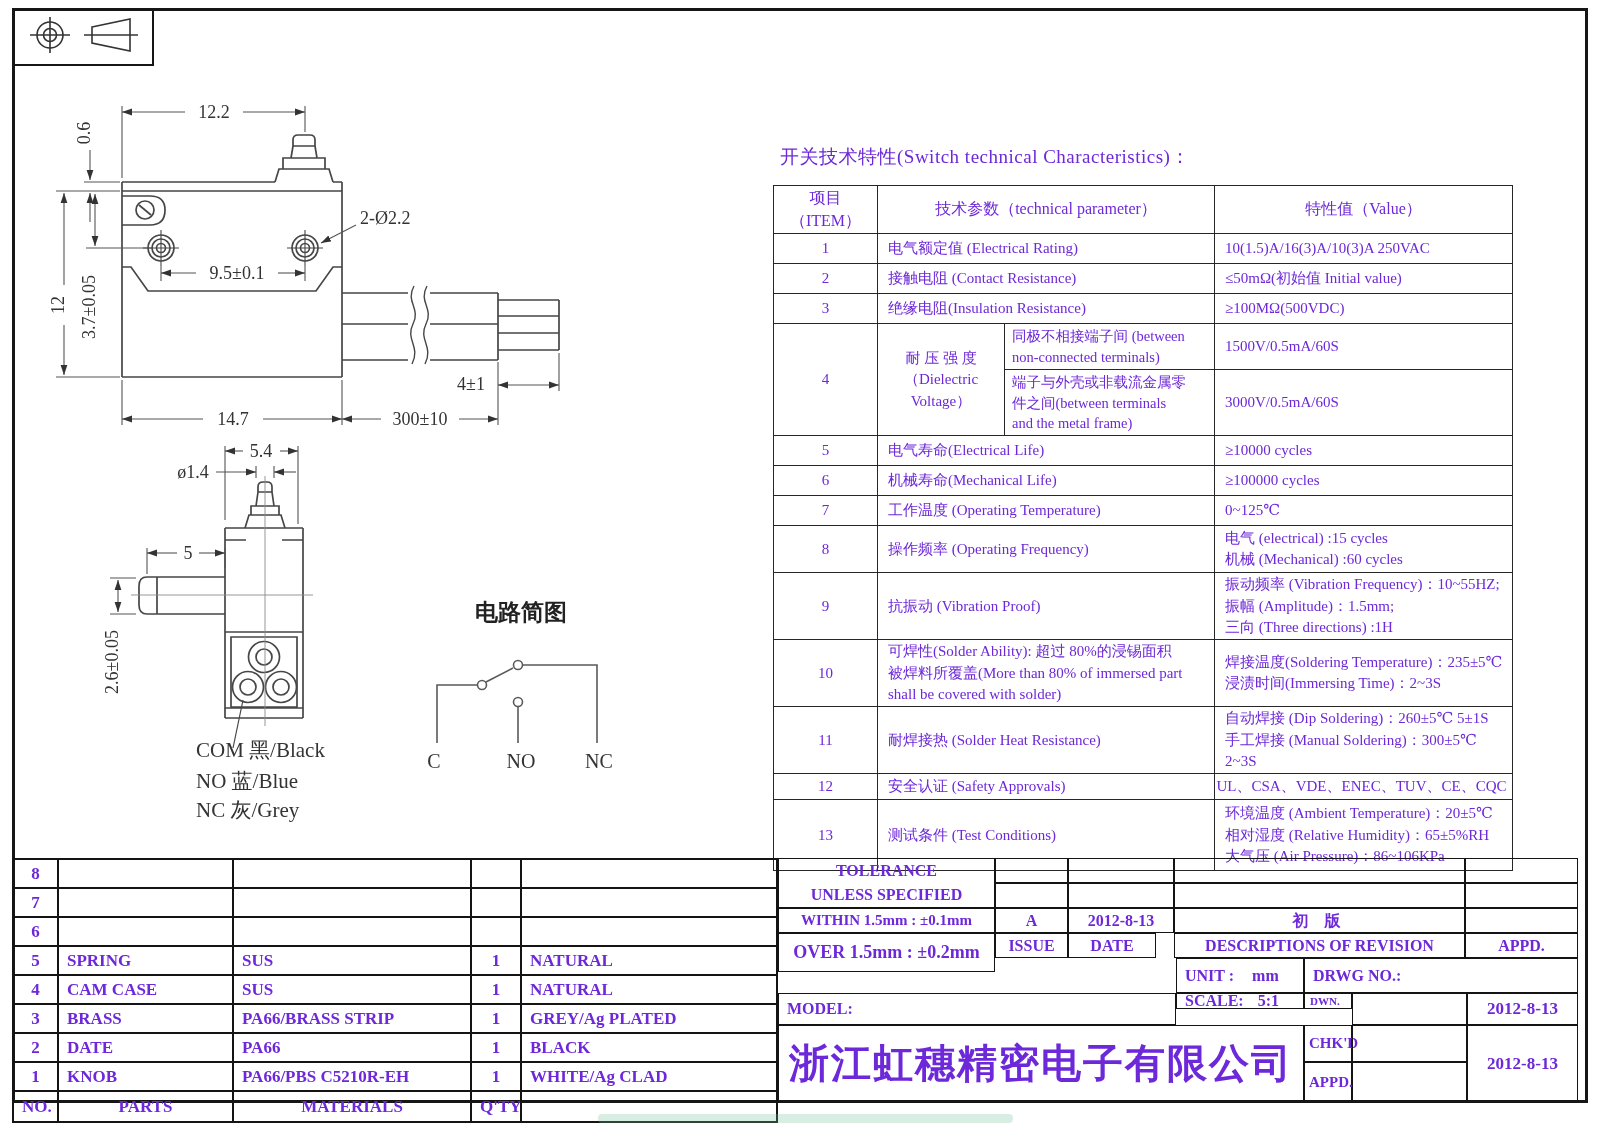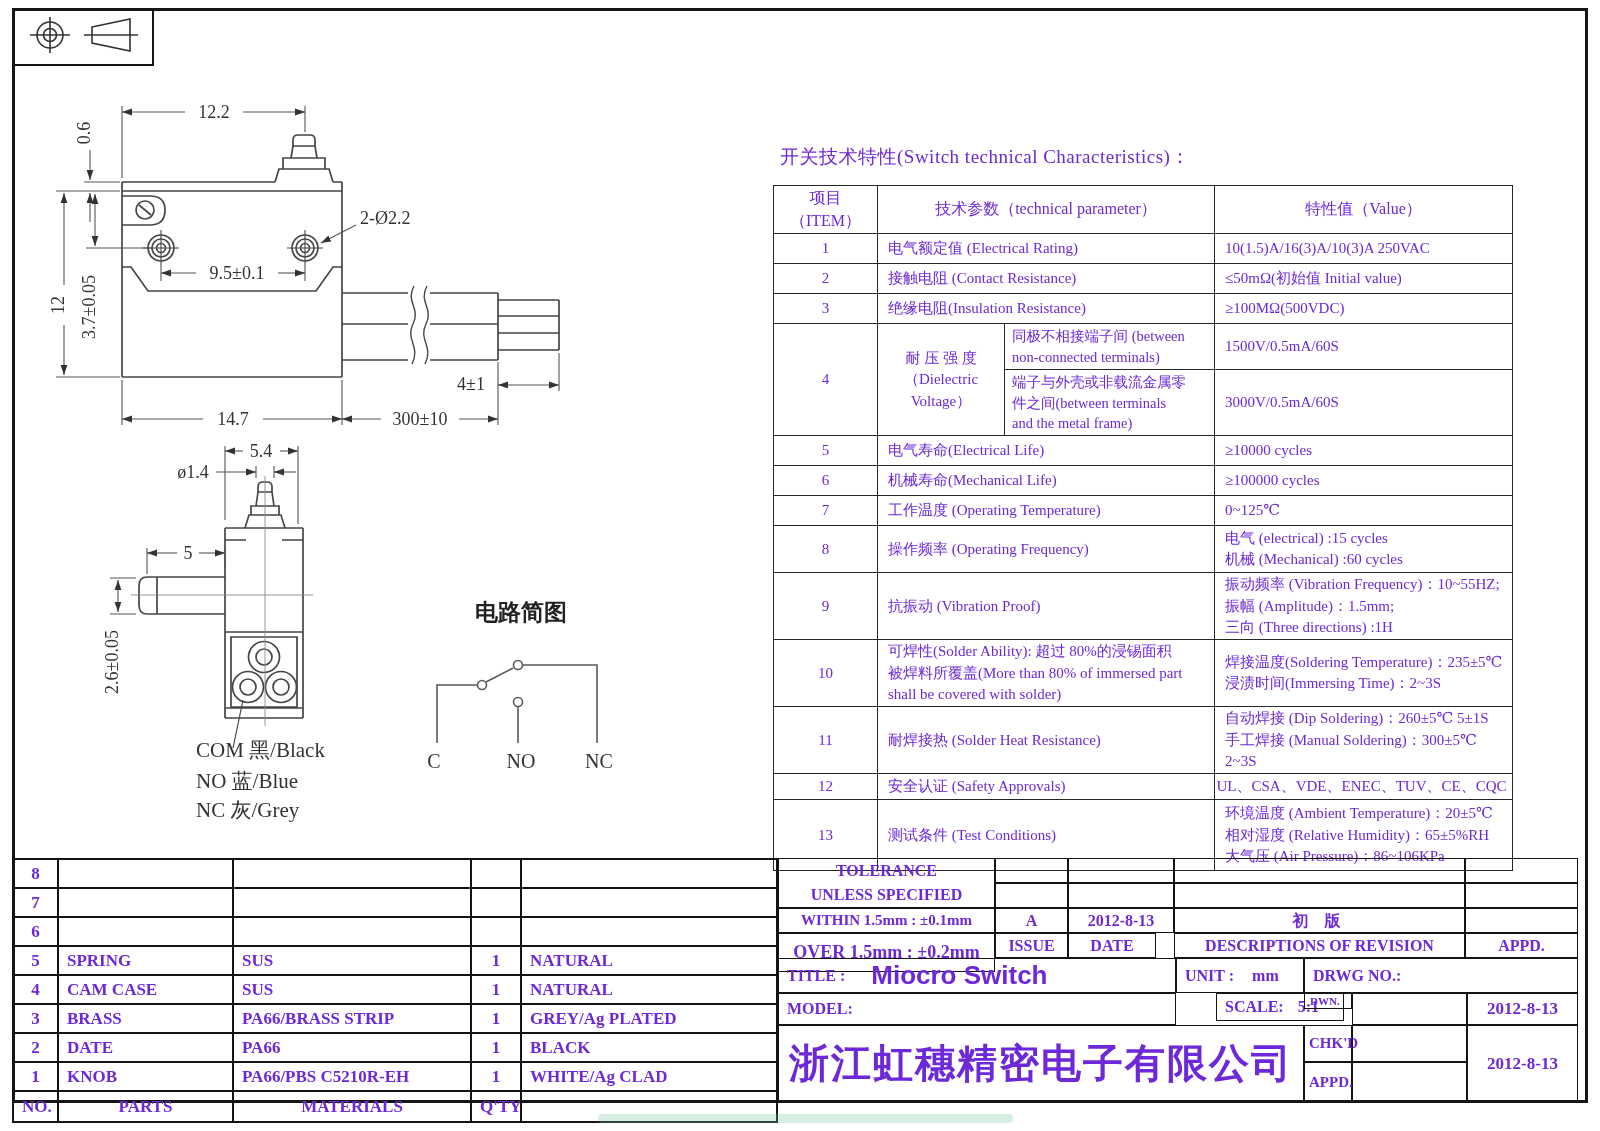--- a/index.html
+++ b/index.html
@@ -377,32 +377,28 @@
     <div class="cell" style="left:396px;top:0;width:291px;height:25px;"></div>
     <div class="cell" style="left:396px;top:25px;width:291px;height:25px;"></div>
     <div class="cell" style="left:396px;top:50px;width:291px;height:25px;letter-spacing:6px;">初  版</div>
     <div class="cell" style="left:396px;top:75px;width:291px;height:25px;">DESCRIPTIONS OF REVISION</div>
 
     <div class="cell" style="left:687px;top:0;width:113px;height:25px;"></div>
     <div class="cell" style="left:687px;top:25px;width:113px;height:25px;"></div>
     <div class="cell" style="left:687px;top:50px;width:113px;height:25px;"></div>
     <div class="cell" style="left:687px;top:75px;width:113px;height:25px;">APPD.</div>
 
-    <div class="cell cl" style="left:0;top:100px;width:398px;height:35px;">
-      <span>TITLE :</span>
-      <span class="titleval">Miocro Switch</span>
-    </div>
     <div class="cell cl" style="left:398px;top:100px;width:128px;height:35px;">
       <span>UNIT :</span>
       <span style="margin-left:18px;">mm</span>
     </div>
     <div class="cell cl" style="left:526px;top:100px;width:274px;height:35px;">DRWG NO.:</div>
 
     <div class="cell cl" style="left:0;top:135px;width:398px;height:32px;">MODEL:</div>
-    <div class="cell cl" style="left:398px;top:135px;width:128px;height:28px;margin-left:40px;">
+    <div class="cell cl" style="left:398px;top:135px;width:128px;height:16px;">
       <span>SCALE:</span>
       <span style="margin-left:14px;">5:1</span>
     </div>
     <div class="cell cl" style="left:526px;top:135px;width:48px;height:16px;padding-left:5px;font-size:11px;">DWN.</div>
     <div class="cell" style="left:574px;top:135px;width:115px;height:32px;"></div>
     <div class="cell" style="left:689px;top:135px;width:111px;height:32px;font-size:17px;">2012-8-13</div>
 
     <div class="cell company" style="left:0;top:167px;width:526px;height:78px;">浙江虹穗精密电子有限公司</div>
     <div class="cell cl" style="left:526px;top:167px;width:48px;height:37px;padding-left:4px;font-size:15px;">CHK'D</div>
     <div class="cell" style="left:574px;top:167px;width:115px;height:37px;"></div>

